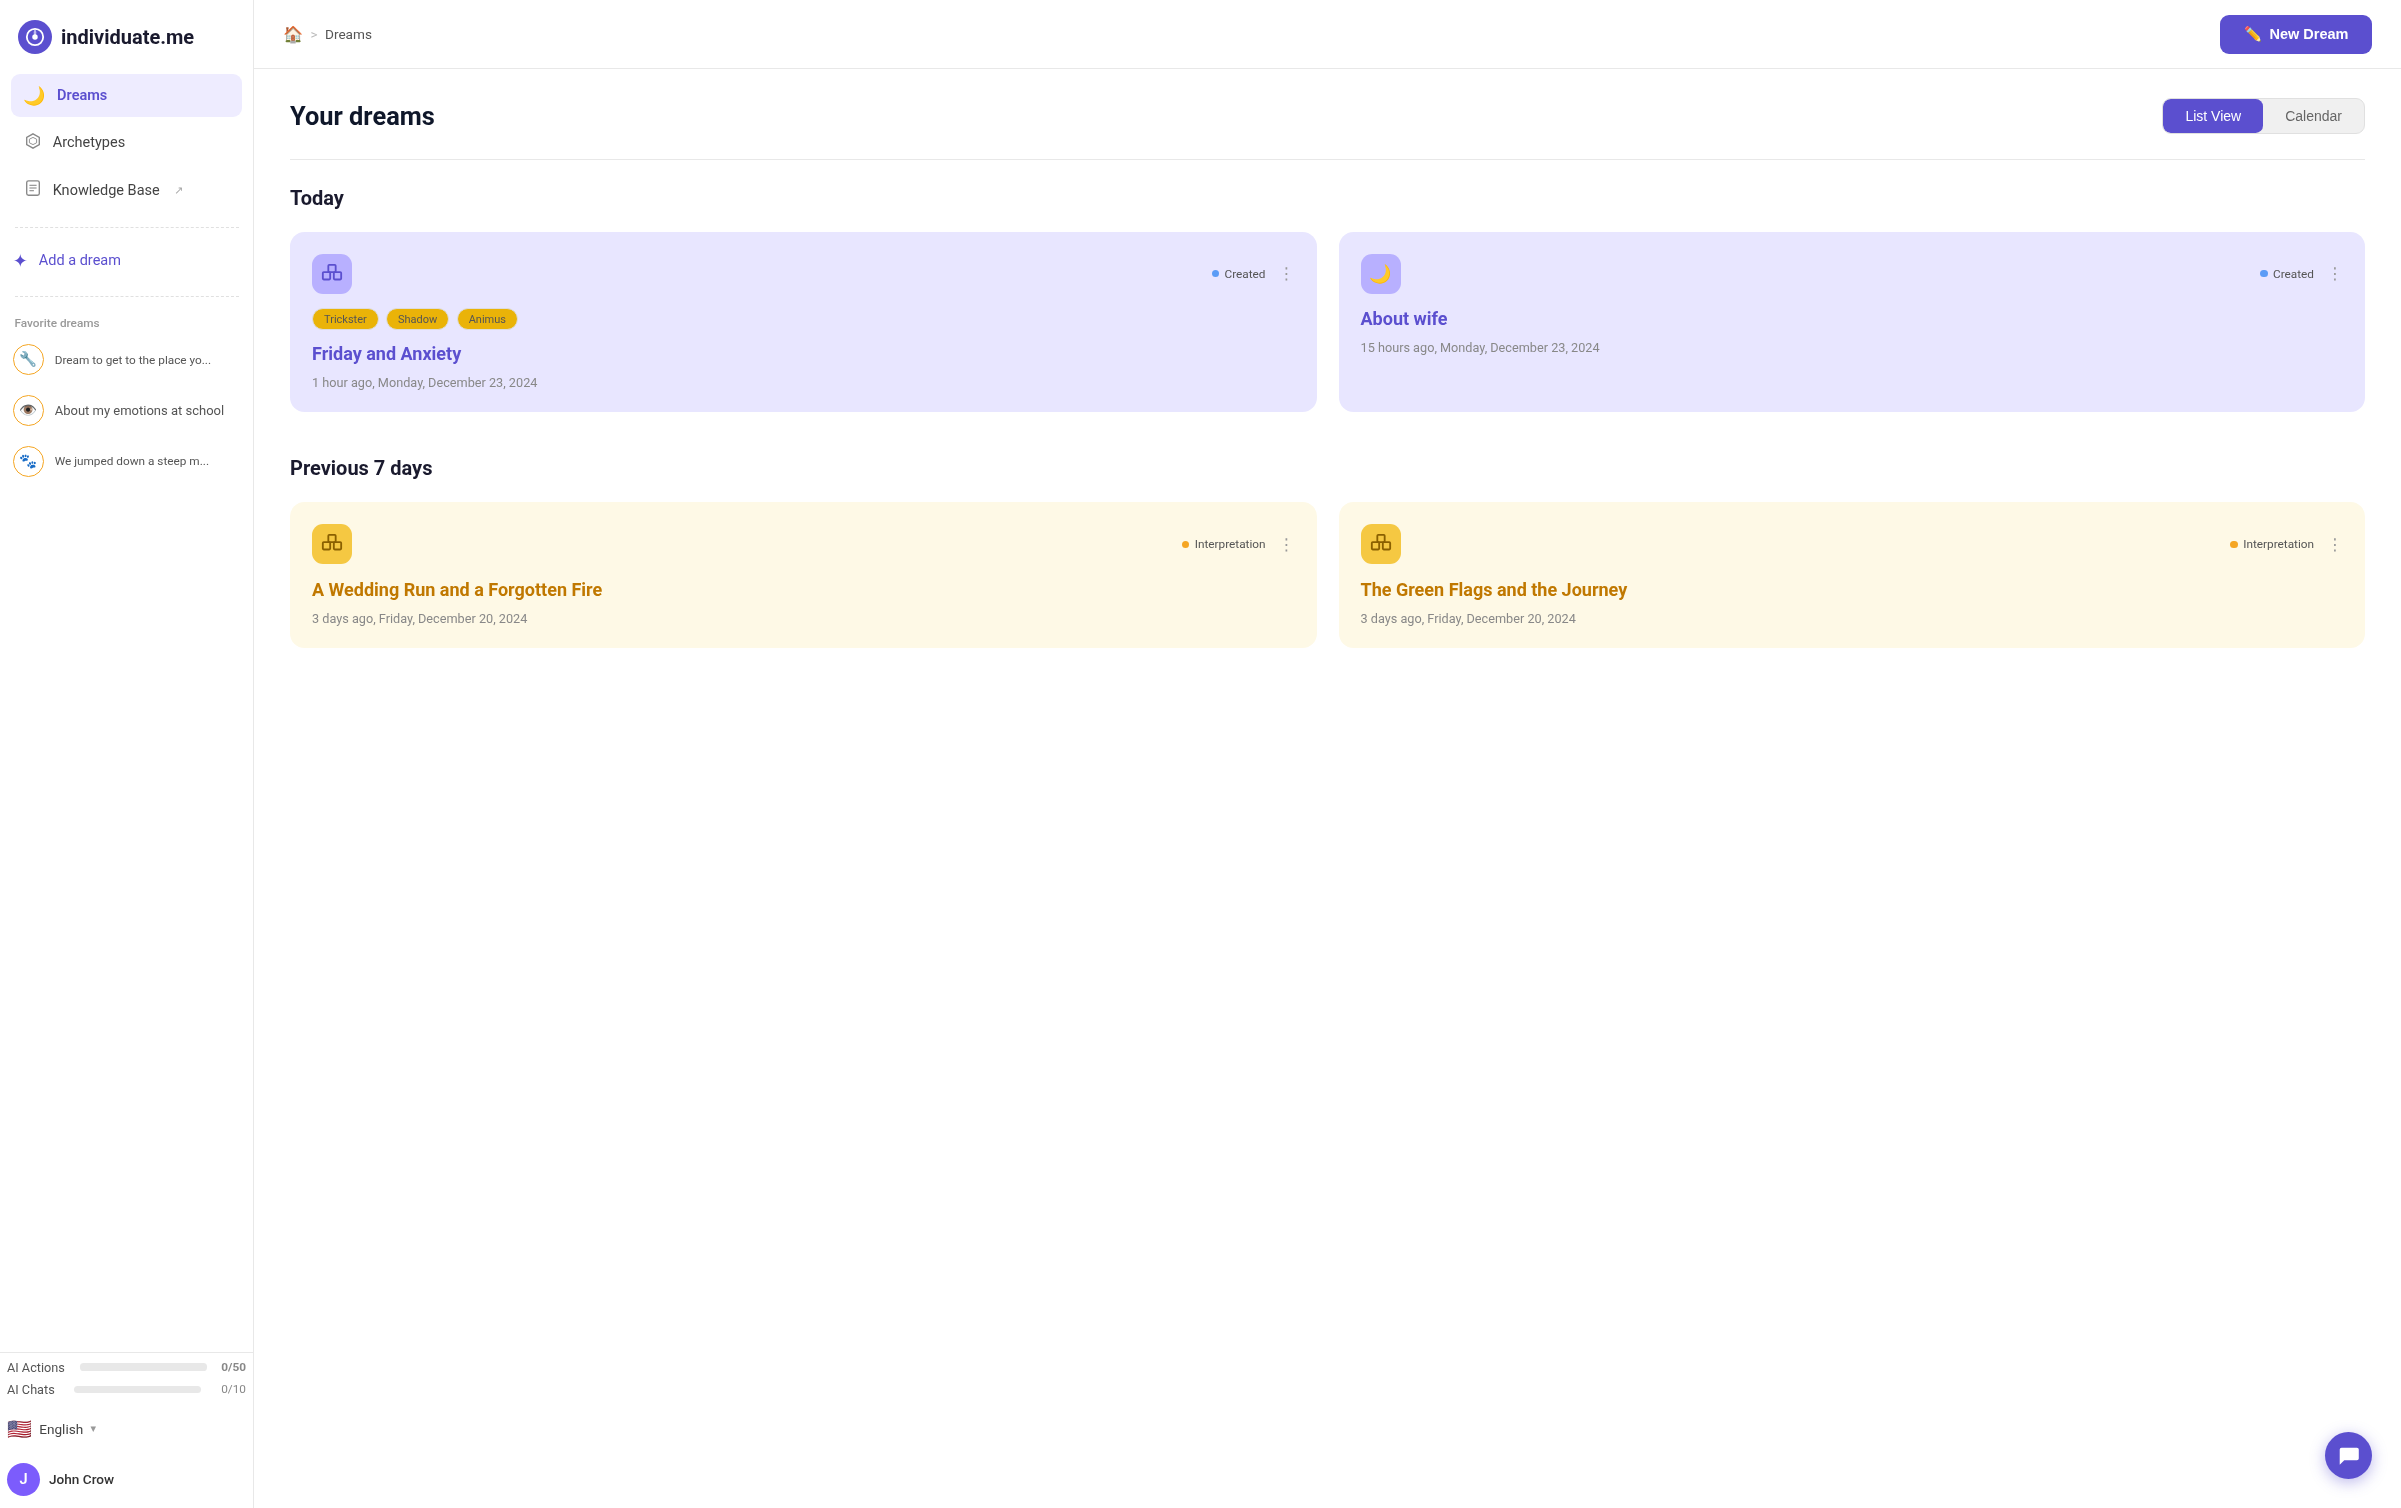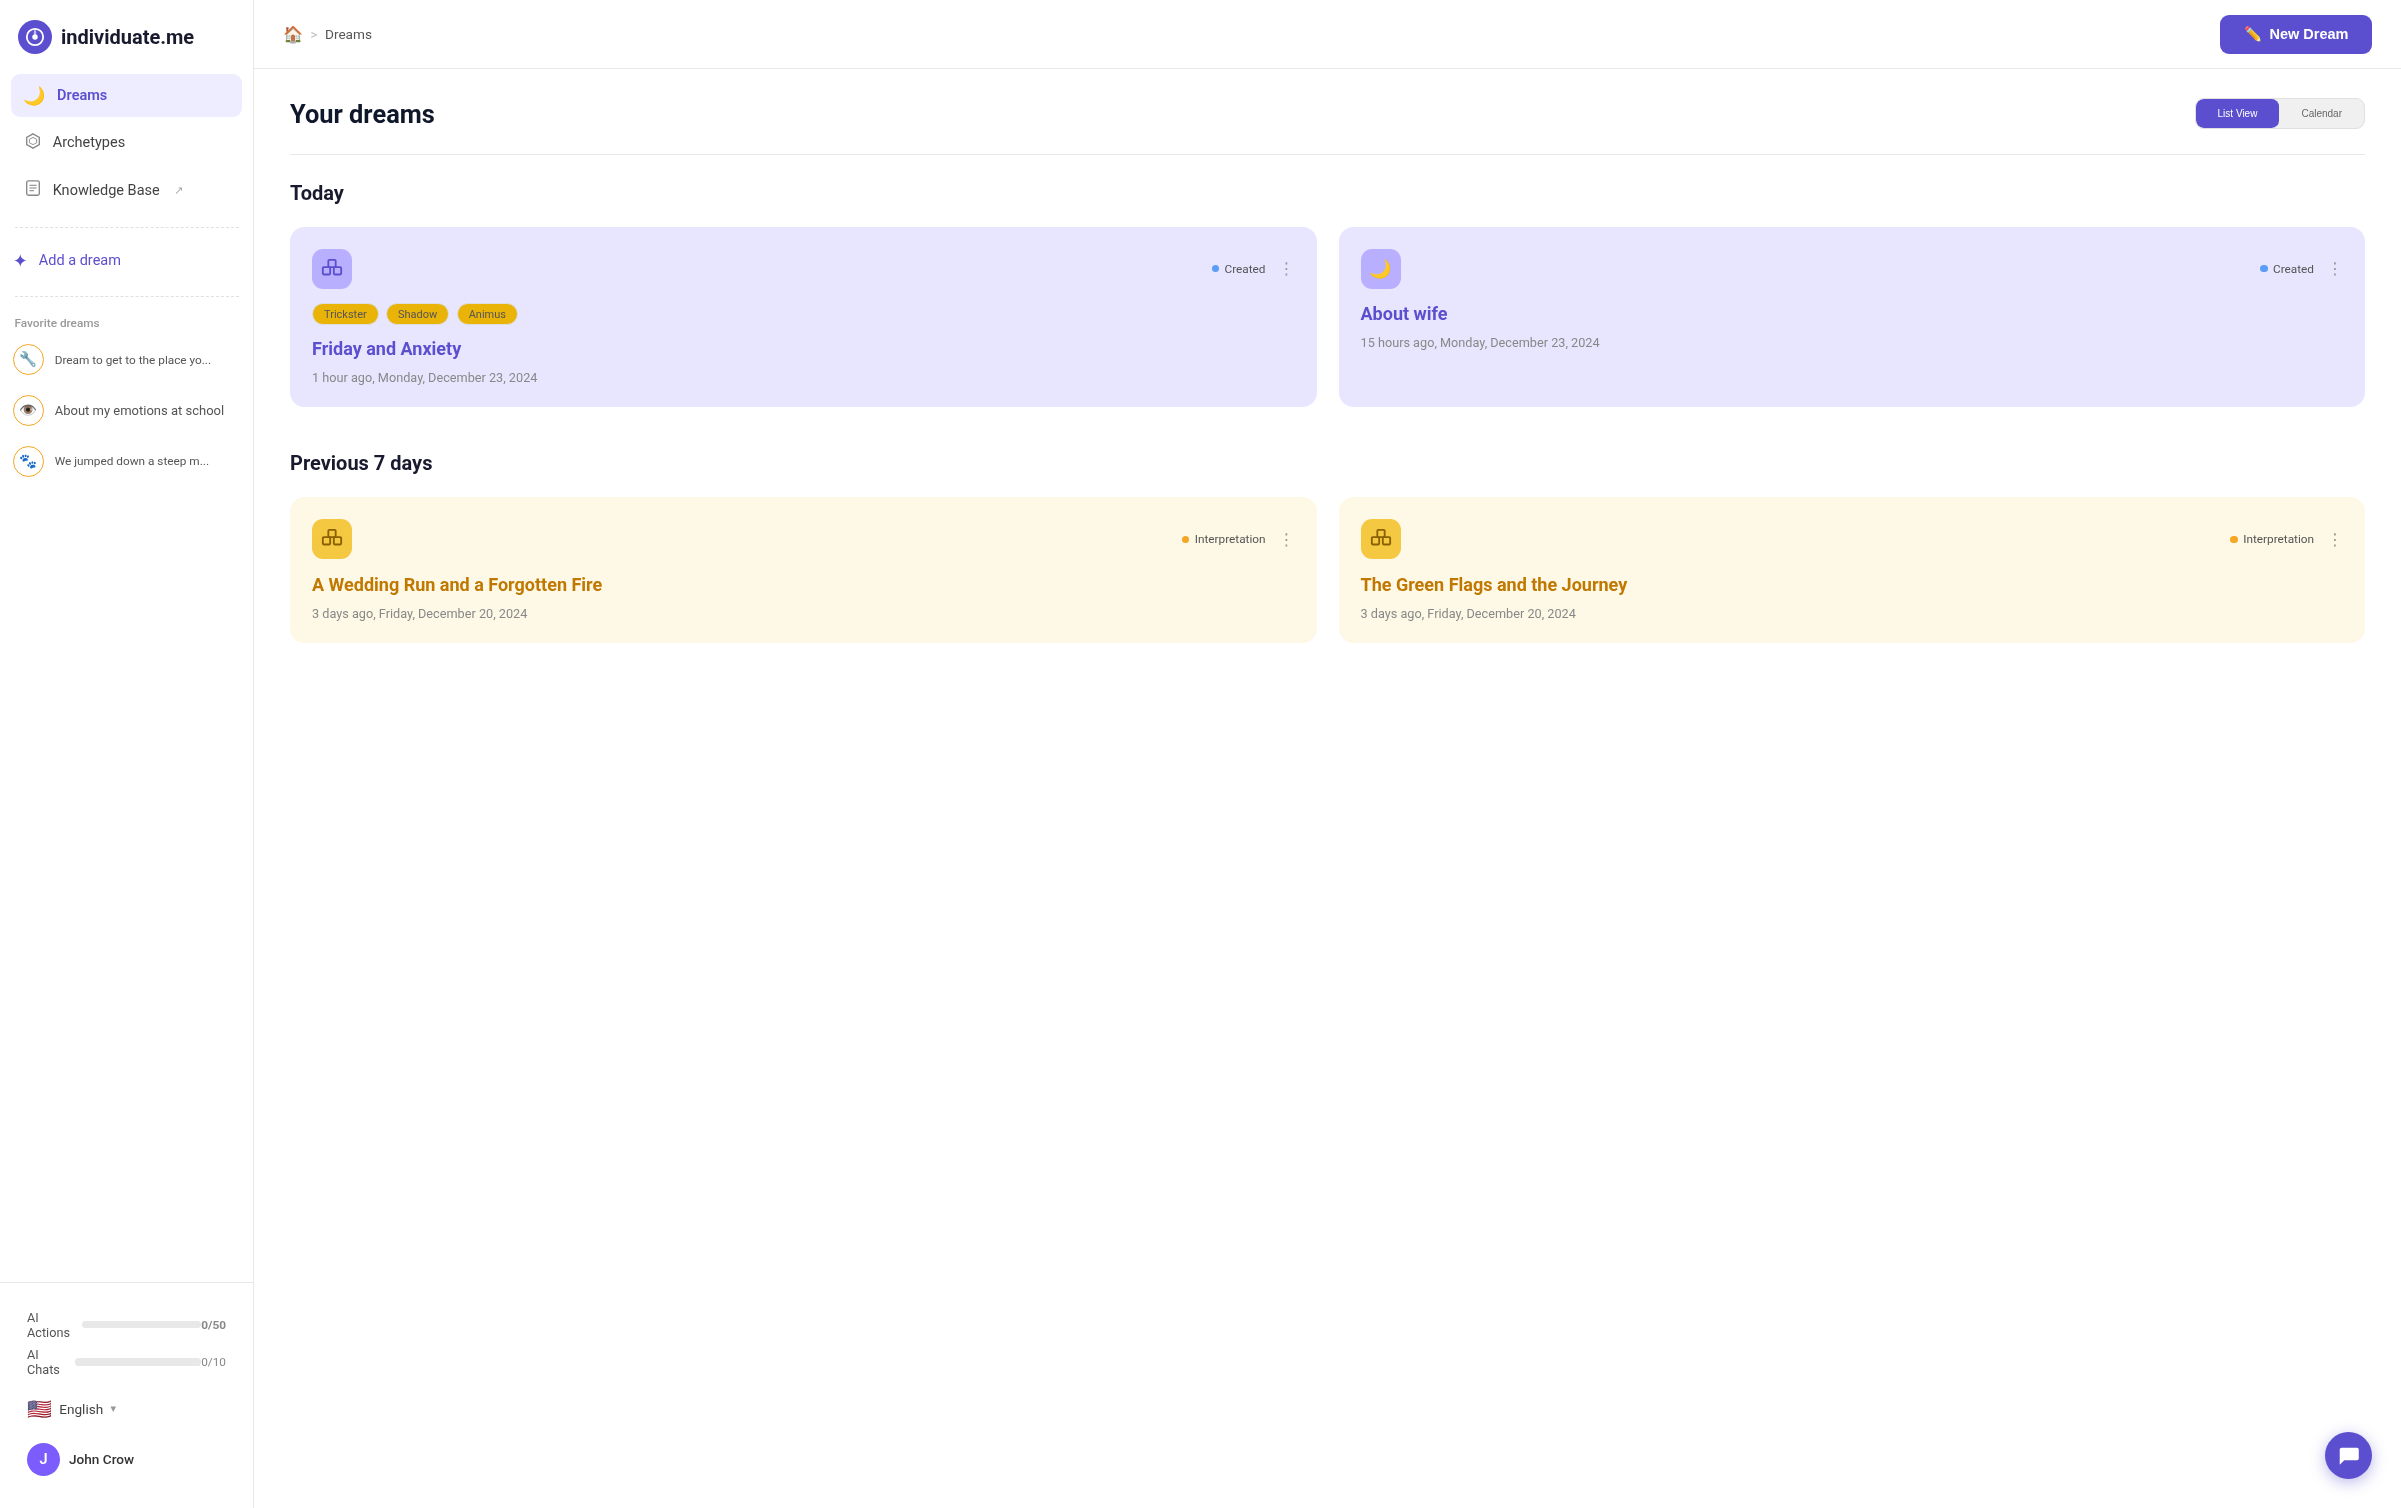--- a/index.html
+++ b/index.html
@@ -65,21 +65,21 @@
       width: 31px; height: 31px;
       border-radius: 50%;
       border: 1.8px solid #e8e8e8;
       display: flex; align-items: center; justify-content: center;
       font-size: 14.5px;
     }
 
     .sidebar-bottom {
       margin-top: auto;
       border-top: 0.9px solid #e8e8e8;
-      padding: 27px;
+      padding: 7px;
     }
     .ai-stats { margin-bottom: 12.7px; }
     .ai-stat-row {
       display: flex; align-items: center; justify-content: space-between;
       margin-bottom: 7.3px; font-size: 12.7px; color: #555;
     }
     .progress-bar-bg {
       width: 127px; height: 7.3px;
       background: #e8e8e8; border-radius: 3.6px; overflow: hidden;
     }
@@ -150,21 +150,21 @@
       margin-bottom: 25.4px;
     }
     .page-title { font-size: 25.4px; font-weight: 700; color: #0f172a; }
 
     .view-tabs {
       display: flex; background: #f0f0f0;
       border-radius: 9px; overflow: hidden; border: 0.9px solid #e0e0e0;
     }
     .view-tab {
       padding: 9px 22px;
-      font-size: 10px; font-weight: 500;
+      font-size: 14px; font-weight: 500;
       cursor: pointer; border: none; background: transparent; color: #666;
     }
     .view-tab.active {
       background: #5b4fcf; color: white;
       border-radius: 7.3px;
     }
 
     .section-divider { border: none; border-top: 0.9px solid #e8e8e8; margin: 0 0 25.4px; }
 
     .section-title { font-size: 20px; font-weight: 700; color: #1a1a2e; margin-bottom: 22px; }

